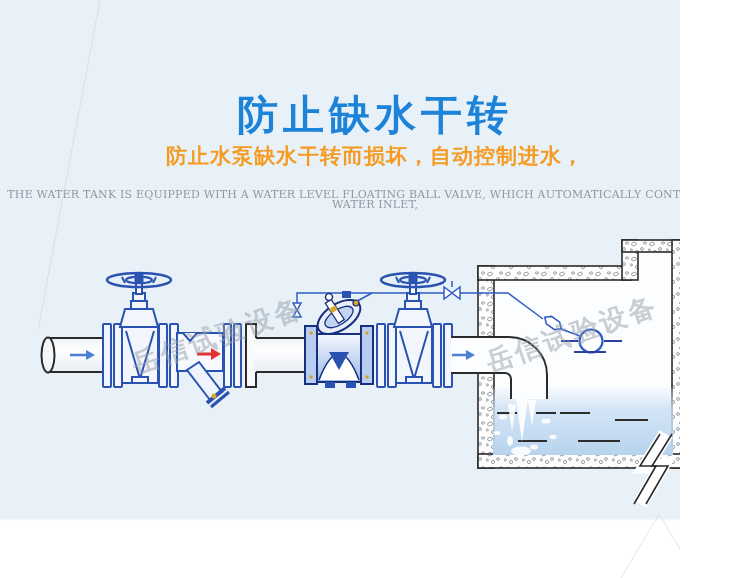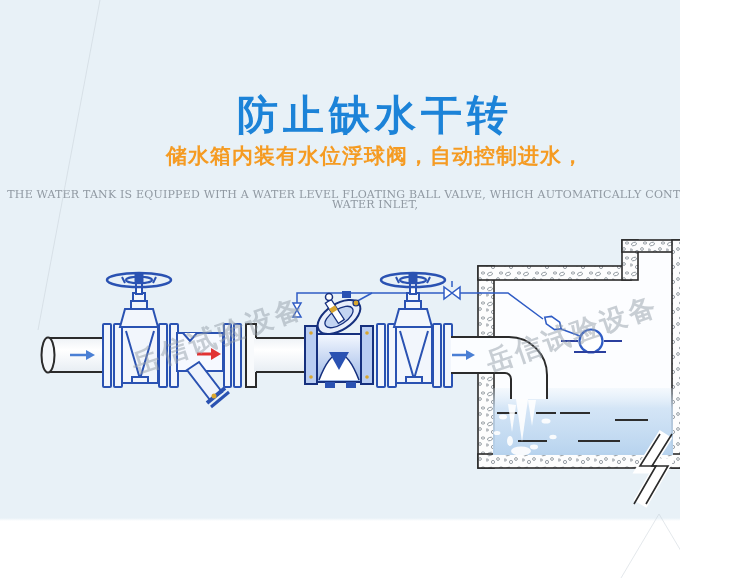--- a/index.html
+++ b/index.html
@@ -37,21 +37,21 @@
   .pl{stroke:var(--pilot-blue);}
 </style>
 </head>
 <body>
 
 <div class="stage">
 
   <div class="title">防止缺水干转</div>
 
   <div class="subtitle">
-    <div>储水箱内装有水位浮球阀，自动控制进水，</div>
+    <div>防止水泵缺水干转而损坏，自动控制进水，</div>
   </div>
 
   <div class="caption">
     <div>THE WATER TANK IS EQUIPPED WITH A WATER LEVEL FLOATING BALL VALVE, WHICH AUTOMATICALLY CONTROLS THE WATER INLET,</div>
   </div>
 
   <svg width="750" height="578" viewBox="0 0 750 578">
     <defs>
       <pattern id="agg" width="18" height="15" patternUnits="userSpaceOnUse">
         <rect width="18" height="15" fill="#fdfdfd"></rect>

